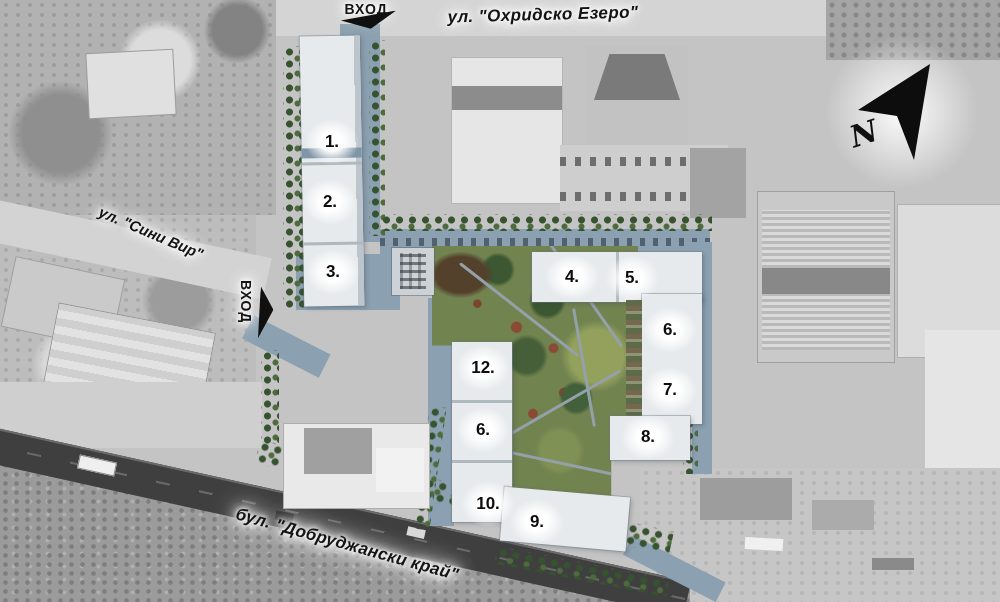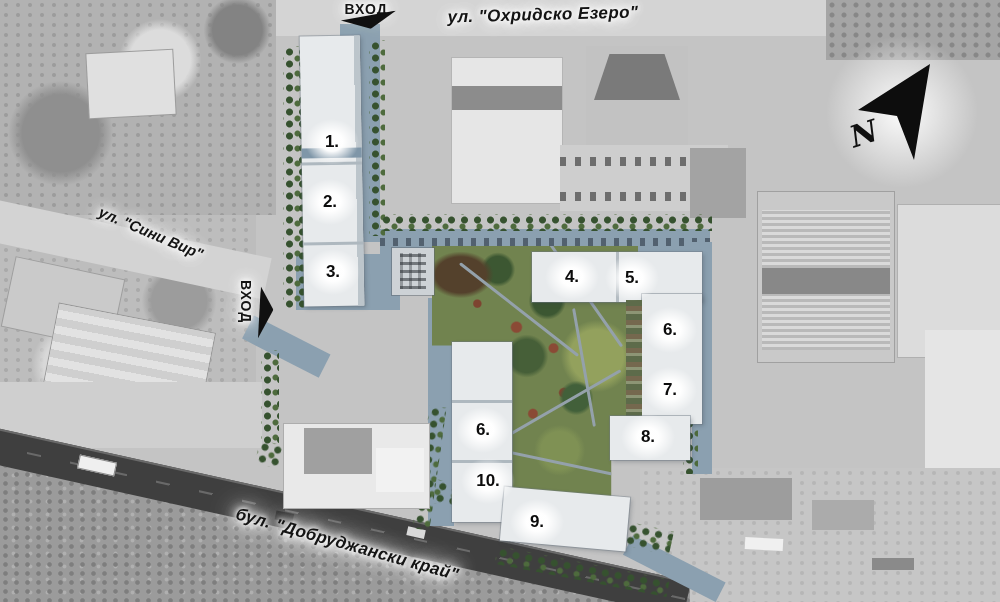--- a/index.html
+++ b/index.html
@@ -253,25 +253,28 @@
     </div>
   <div class="marker" style="left:670px;top:390px">
       <span>7.</span>
     </div>
   <div class="marker" style="left:648px;top:437px">
       <span>8.</span>
     </div>
   <div class="marker" style="left:537px;top:522px">
       <span>9.</span>
     </div>
-  <div class="marker" style="left:488px;top:481px">
+  <div class="marker" style="left:488px;top:504px">
       <span>10.</span>
     </div>
   <div class="marker" style="left:483px;top:430px">
       <span>6.</span>
+    </div>
+  <div class="marker" style="left:483px;top:368px">
+      <span>12.</span>
     </div>
 
   <div class="abs glow vhod vhod-top">ВХОД</div>
   <div class="abs arrow-top"></div>
   <div class="abs glow lbl-top">ул. "Охридско Езеро"</div>
   <div class="abs glow lbl-left">ул. "Сини Вир"</div>
   <div class="abs glow vhod vhod-left">ВХОД</div>
   <div class="abs arrow-left"></div>
   <div class="abs glow lbl-bottom">бул. "Добруджански край"</div>
 

